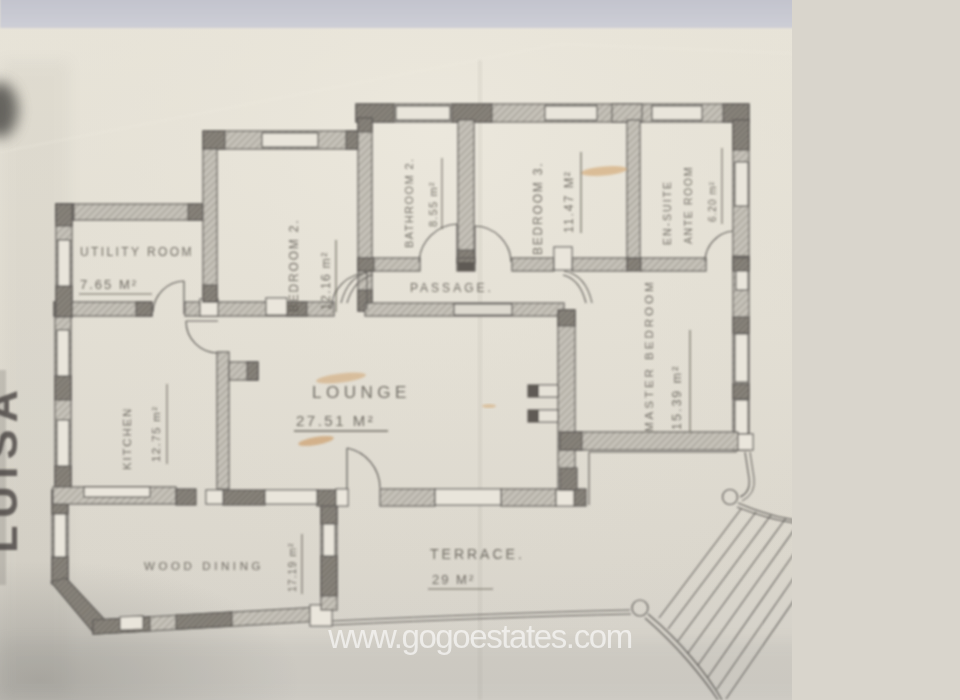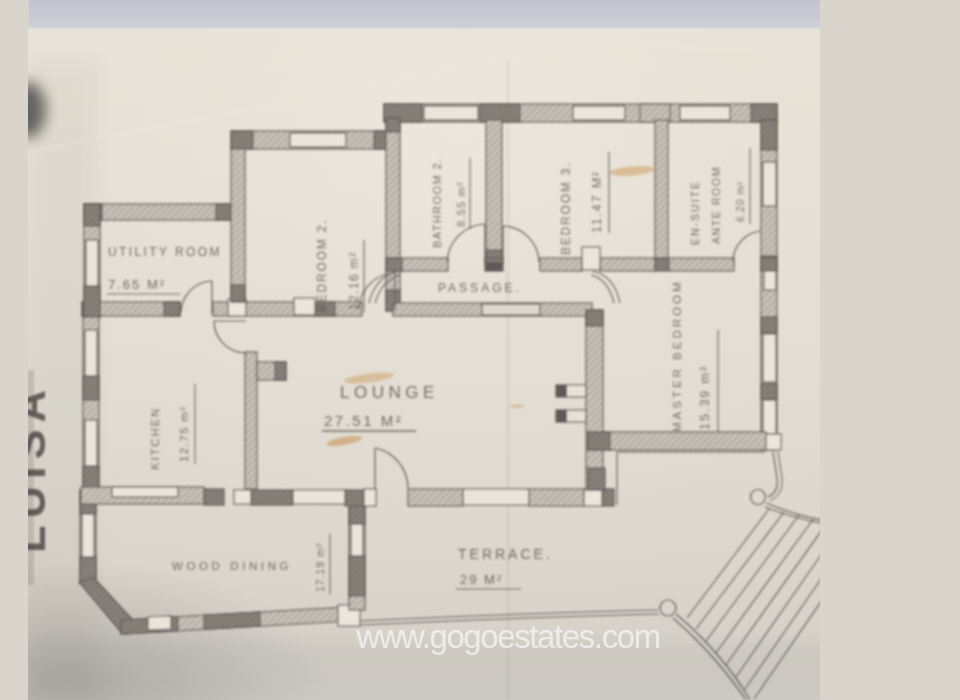--- a/index.html
+++ b/index.html
@@ -1,16 +1,16 @@
 <!DOCTYPE html>
 <html><head>
 <meta charset="utf-8">
 <style>
   html,body{margin:0;padding:0;background:#d9d5cc;}
-  #page{position:relative;width:792px;height:700px;overflow:hidden;font-family:"Liberation Sans", sans-serif;margin-left:28px;}
+  #page{position:relative;width:792px;height:700px;overflow:hidden;font-family:"Liberation Sans", sans-serif;}
   svg{display:block;}
 </style>
 </head>
 <body>
 <div id="page">
 <svg width="960" height="700" viewBox="0 0 960 700">
 <defs>
   <linearGradient id="paperg" x1="0" y1="0" x2="0" y2="1">
     <stop offset="0" stop-color="#eae6da"></stop>
     <stop offset="0.45" stop-color="#e2ded3"></stop>

